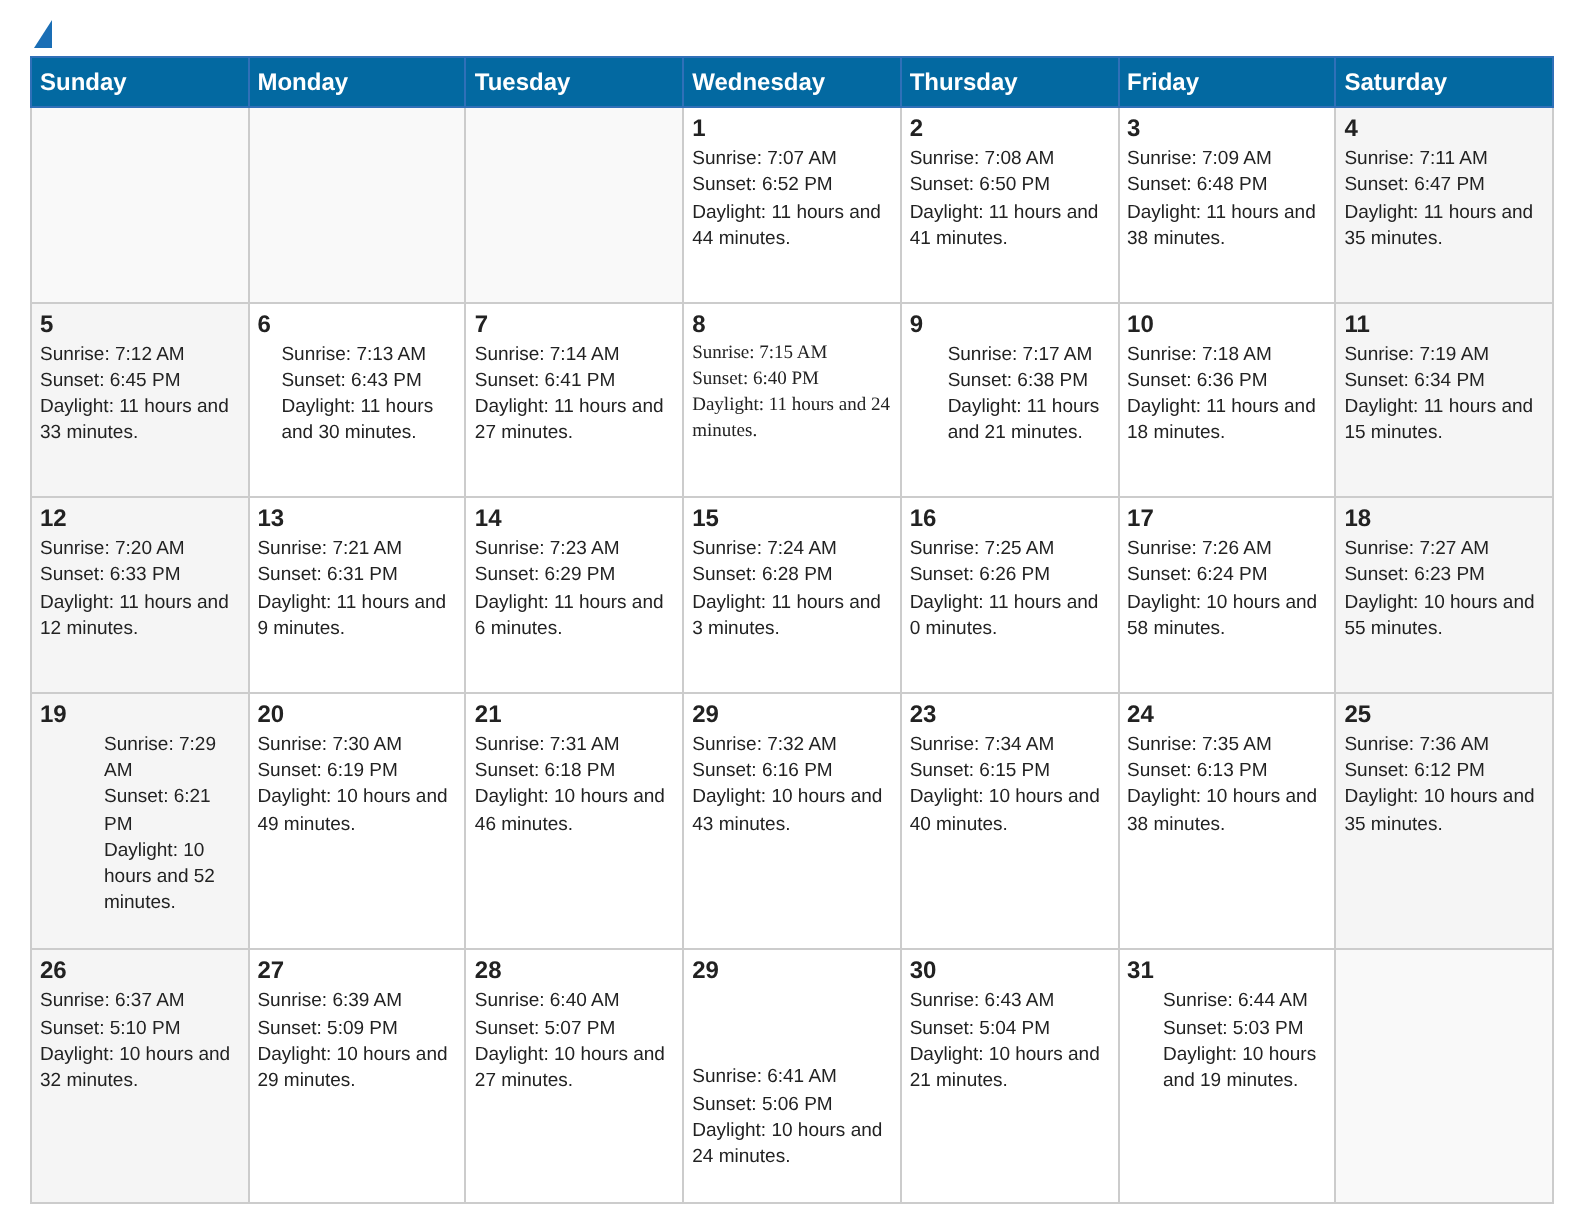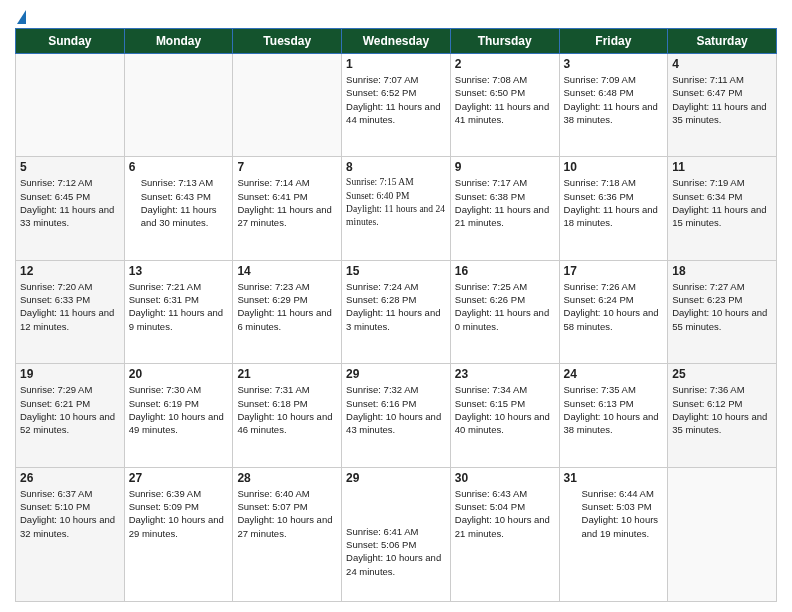--- a/index.html
+++ b/index.html
@@ -41,26 +41,26 @@
       color: #444;
     }
     .calendar {
       flex: 1;
       border: 1px solid #ccc;
       border-collapse: collapse;
       width: 100%;
       table-layout: fixed;
     }
     .calendar th {
-      background-color: #14532d;
+      background-color: #0369a1;
       color: white;
       font-size: 12px;
       font-weight: bold;
       padding: 5px 4px;
-      text-align: center;
+      text-align: left;
       border: 1px solid #3070b8;
     }
     .calendar td {
       vertical-align: top;
       font-size: 10px;
       padding: 3px 4px;
       border: 1px solid #ccc;
       height: 88px;
       color: #222;
     }
@@ -165,21 +165,21 @@
 Daylight: 11 hours and 27 minutes.</div>
           </td>
           <td>
             <span class="day-num">8</span>
             <div class="day-info" style="white-space: pre-line; font-family: Liberation Serif, serif;">Sunrise: 7:15 AM
 Sunset: 6:40 PM
 Daylight: 11 hours and 24 minutes.</div>
           </td>
           <td>
             <span class="day-num">9</span>
-            <div class="day-info" style="white-space: pre-line;">Sunrise: 7:17 AM
+            <div class="day-info" style="white-space: pre-line; margin-left: 19px;">Sunrise: 7:17 AM
 Sunset: 6:38 PM
 Daylight: 11 hours and 21 minutes.</div>
           </td>
           <td>
             <span class="day-num">10</span>
             <div class="day-info" style="white-space: pre-line;">Sunrise: 7:18 AM
 Sunset: 6:36 PM
 Daylight: 11 hours and 18 minutes.</div>
           </td>
           <td class="weekend">
@@ -229,21 +229,21 @@
           <td class="weekend">
             <span class="day-num">18</span>
             <div class="day-info" style="white-space: pre-line;">Sunrise: 7:27 AM
 Sunset: 6:23 PM
 Daylight: 10 hours and 55 minutes.</div>
           </td>
         </tr>
         <tr>
           <td class="weekend">
             <span class="day-num">19</span>
-            <div class="day-info" style="white-space: pre-line;">Sunrise: 7:29 AM
+            <div class="day-info" style="white-space: pre-line; margin-left: 32px;">Sunrise: 7:29 AM
 Sunset: 6:21 PM
 Daylight: 10 hours and 52 minutes.</div>
           </td>
           <td>
             <span class="day-num">20</span>
             <div class="day-info" style="white-space: pre-line;">Sunrise: 7:30 AM
 Sunset: 6:19 PM
 Daylight: 10 hours and 49 minutes.</div>
           </td>
           <td>

